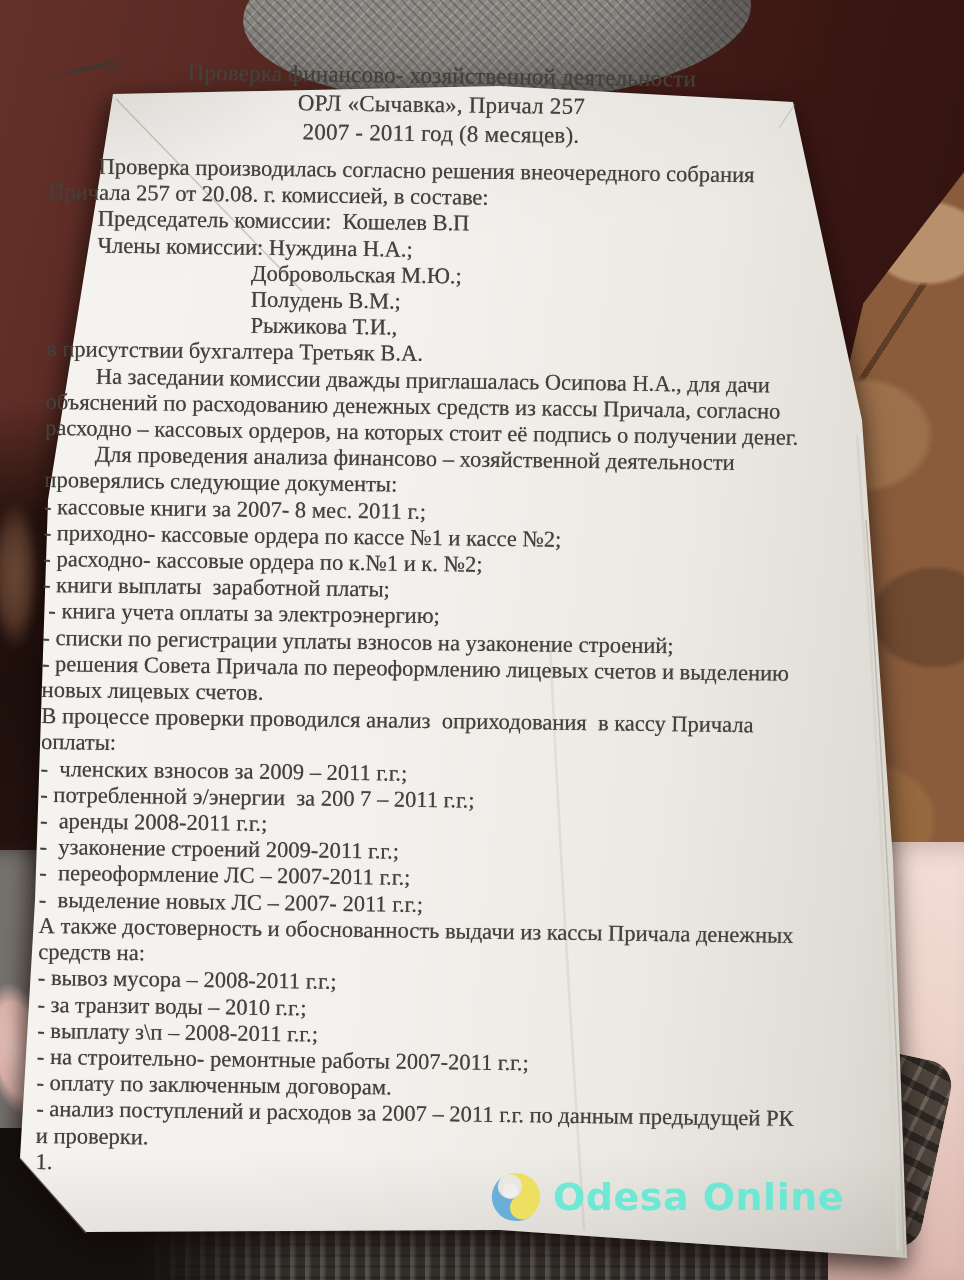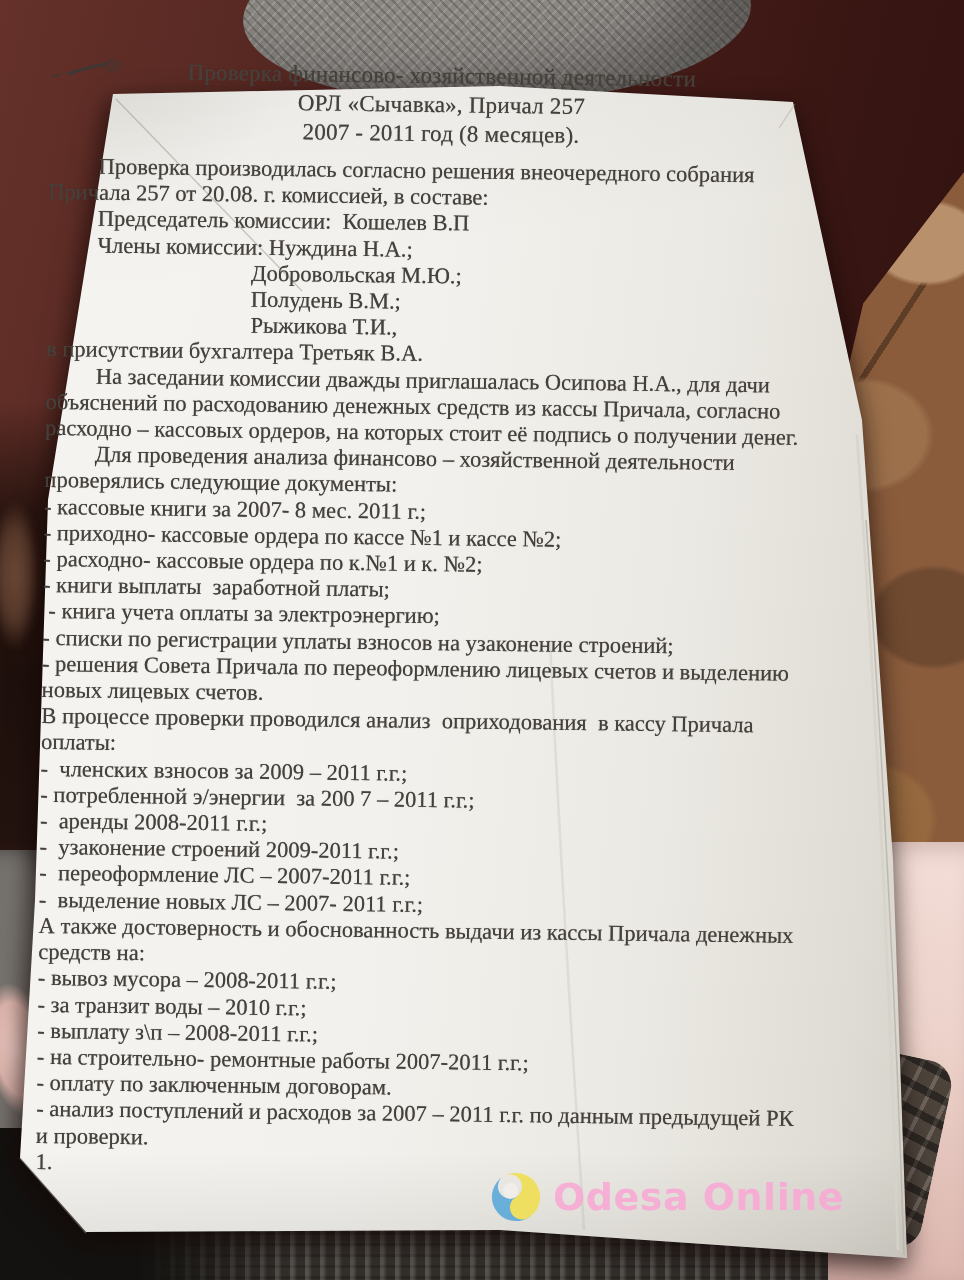--- a/index.html
+++ b/index.html
@@ -203,14 +203,14 @@
   </div>
 
 <div class="abs" id="watermark">
   <svg width="56" height="56" viewBox="-36 -36 72 72">
     <g transform="rotate(-30)">
       <path d="M0,-31 A31,31 0 0 0 0,31 A15.5,15.5 0 0 0 0,0 A15.5,15.5 0 0 1 0,-31 Z" style="fill: rgb(88, 168, 217);"></path>
       <path d="M0,-31 A31,31 0 0 1 0,31 A15.5,15.5 0 0 1 0,0 A15.5,15.5 0 0 0 0,-31 Z" style="fill: rgb(240, 223, 80);"></path>
     </g>
     <circle cx="-7" cy="-8" r="10" fill="#f1f0ec"></circle>
   </svg>
-  <span class="wm-text" style="color: #f9a8d4;">Odesa Online</span>
+  <span class="wm-text" style="color: #5eead4;">Odesa Online</span>
 </div>
 
 </body></html>

